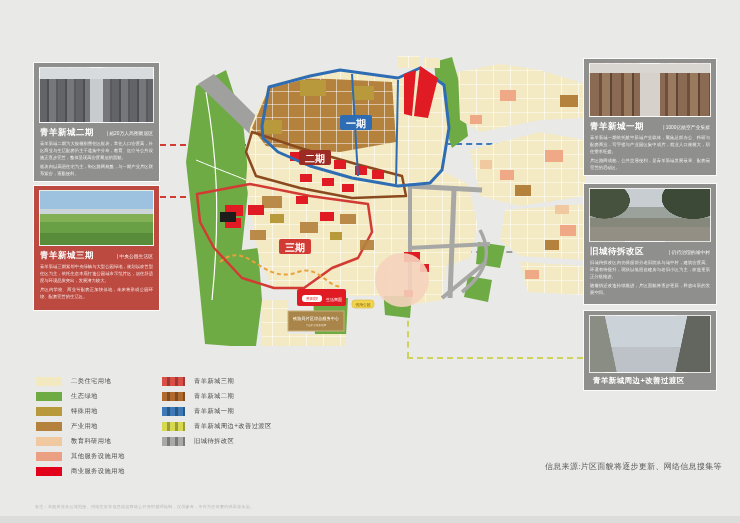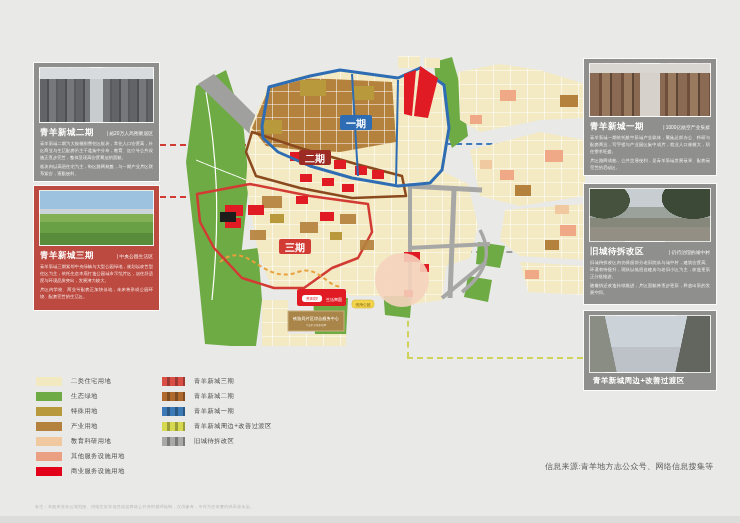--- a/index.html
+++ b/index.html
@@ -318,17 +318,17 @@
         <span class="sw striped" style="background-color: rgb(214, 217, 79);"></span>
         <span class="ll">青羊新城周边+改善过渡区</span>
       </div>
     <div class="lrow">
         <span class="sw striped" style="background-color: rgb(169, 169, 167);"></span>
         <span class="ll">旧城待拆改区</span>
       </div>
   </div>
 
 
-  <div class="source">信息来源:青羊地方志公众号、网络信息搜集等</div>
+  <div class="source">信息来源:片区面貌将逐步更新、网络信息搜集等</div>
 
   <div class="disclaimer">备注：本图所涉及区域范围、用地性质等信息根据网络公开资料整理绘制，仅供参考，不作为任何要约或承诺依据。</div>
 
 </div>
 
 </body></html>

